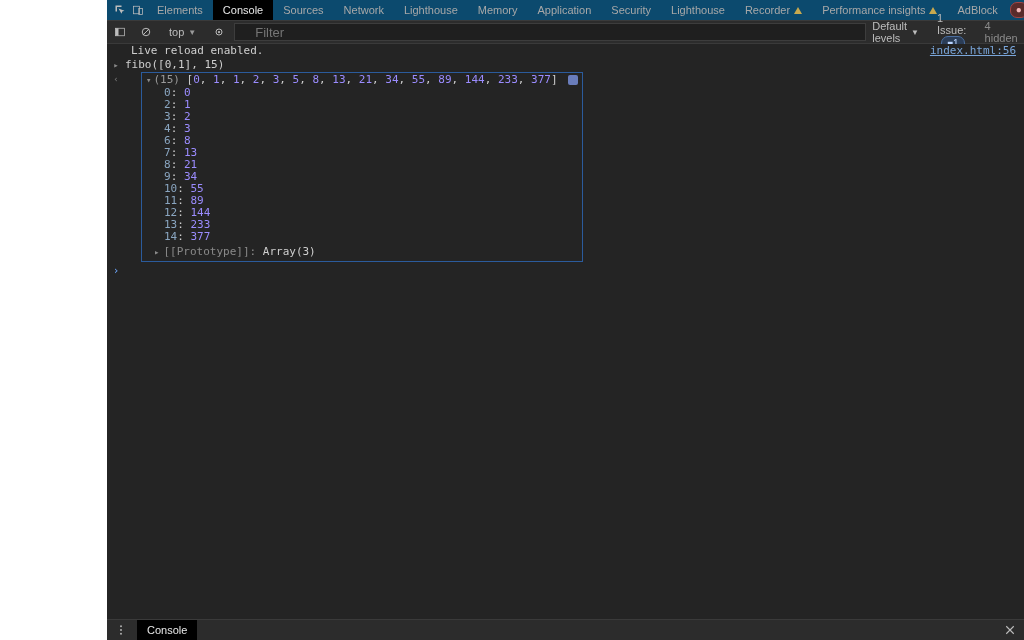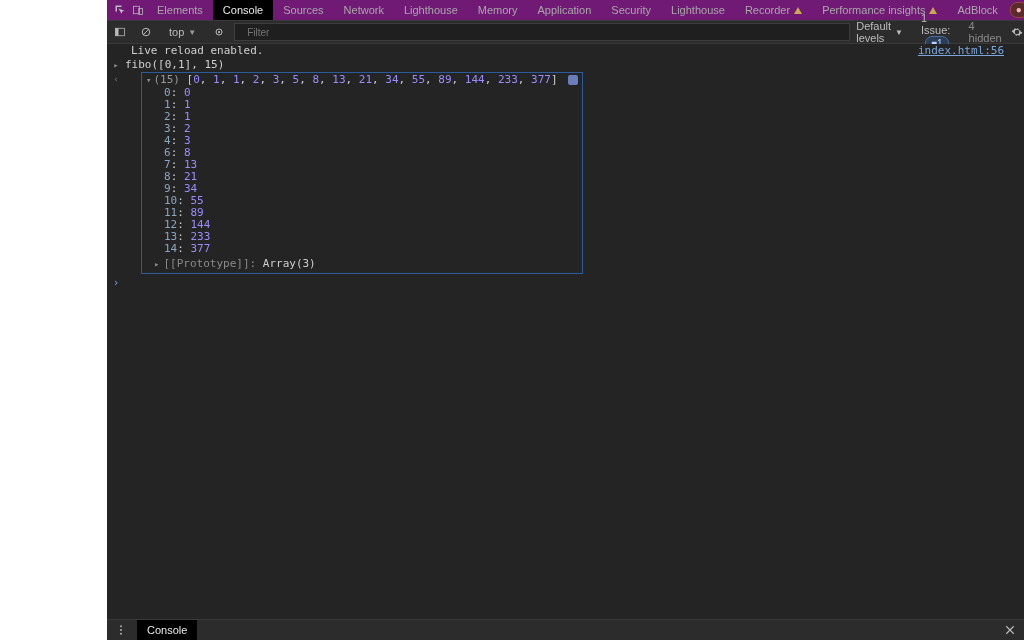--- a/index.html
+++ b/index.html
@@ -1,46 +1,46 @@
 <!DOCTYPE html>
 <html><head>
 <meta charset="utf-8">
 <style>
   html,body{margin:0;padding:0;height:100%;width:100%;background:#fff;font-family:"Segoe UI",Arial,sans-serif;font-size:11px;color:#cfcfcf;}
   .app{display:flex;height:640px;width:1024px;overflow:hidden;}
   .left-gutter{width:107px;background:#ffffff;}
   .devtools{flex:1;display:flex;flex-direction:column;background:#242424;min-width:0;}
   
-  .tabbar{height:20px;background:#701a75;display:flex;align-items:center;padding:0 4px;border-bottom:1px solid #3a3a3a;}
+  .tabbar{height:20px;background:#0c4a6e;display:flex;align-items:center;padding:0 4px;border-bottom:1px solid #3a3a3a;}
   .tab{padding:0 10px;height:20px;line-height:20px;color:#a8a8a8;cursor:default;white-space:nowrap;}
   .tab.active{background:#000000;color:#e8e8e8;}
   .tab.warn::after{content:"";display:inline-block;margin-left:4px;width:0;height:0;border-left:4px solid transparent;border-right:4px solid transparent;border-bottom:7px solid #c9a94e;}
   .tabbar .spacer{flex:1;}
   .pill{display:inline-flex;align-items:center;height:14px;border-radius:7px;font-size:10px;padding:0 5px;margin:0 2px;line-height:14px;}
   .pill.red{background:#5a2b2b;color:#f5b8b8;border:1px solid #a04545;}
   .pill.blue{background:#2b3d57;color:#b9d4ff;border:1px solid #4a6ea0;}
   .ico{width:14px;height:14px;display:inline-flex;align-items:center;justify-content:center;color:#bdbdbd;margin:0 3px;}
   .ico svg{width:12px;height:12px;fill:currentColor;}
   
   .toolbar{height:22px;background:#2c2c2c;display:flex;align-items:center;padding:0 4px;border-bottom:1px solid #3a3a3a;}
   .toolbar .sep{width:1px;height:14px;background:#444;margin:0 4px;}
   .ctx{color:#bdbdbd;padding:0 6px;display:flex;align-items:center;}
   .ctx .tri{margin-left:4px;font-size:8px;color:#9a9a9a;}
   .filter{flex:0 0 auto;margin-left:6px;}
-  .filter input{background:#1f1f1f;border:1px solid #3d3d3d;color:#cfcfcf;height:16px;width:590px;padding:0 12px;font-size:10px;outline:none;}
+  .filter input{background:#1f1f1f;border:1px solid #3d3d3d;color:#cfcfcf;height:16px;width:590px;padding:0 20px;font-size:13px;outline:none;}
   .toolbar .spacer{flex:1;}
   .levels{color:#bdbdbd;padding:0 6px;display:flex;align-items:center;}
   .levels .tri{margin-left:4px;font-size:8px;}
   .issues{color:#bdbdbd;padding:0 4px;display:flex;align-items:center;flex-direction:column;}
   .hidden-count{color:#8a8a8a;padding:0 6px;}
   
   .console-body{flex:1;background:#242424;font-family:Menlo,Consolas,monospace;font-size:11px;overflow:auto;}
   .line{display:flex;align-items:flex-end;padding:0 0 0 4px;line-height:14px;min-height:14px;}
   .gutter-arrow{width:10px;text-align:center;color:#8a8a8a;font-size:9px;user-select:none;}
-  .src-link{margin-left:auto;padding-right:20px;color:#7aa6da;text-decoration:underline;cursor:pointer;white-space:nowrap;}
+  .src-link{margin-left:auto;padding-right:8px;color:#7aa6da;text-decoration:underline;cursor:pointer;white-space:nowrap;}
   .msg{color:#cfcfcf;}
   .expand-box{margin:0 0 0 20px;border:1px solid #2b5b9c;background:#242424;display:inline-block;min-width:410px;}
   .arr-header{padding:0 4px;}
   .arr-header .caret{color:#8a8a8a;margin-right:2px;font-size:9px;}
   .len{color:#9a9a9a;}
   .bracket{color:#cfcfcf;}
   .nnum{color:#9b8cff;}
   .comma{color:#cfcfcf;}
   .info-badge{display:inline-block;width:10px;height:10px;border-radius:2px;background:#6a7dbb;margin-left:4px;vertical-align:middle;}
   .arr-body{padding:0 0 2px 22px;}
@@ -159,21 +159,20 @@
       <div class="line" style="align-items:flex-start">
         <span class="gutter-arrow" style="color:#7a7a7a">‹</span>
         <div class="expand-box">
           <div class="arr-header">
             <span class="caret">▾</span><span class="len">(15)</span>
             <span class="bracket"> [</span><span id="arr-inline"><span class="nnum">0</span><span class="comma">, </span><span class="nnum">1</span><span class="comma">, </span><span class="nnum">1</span><span class="comma">, </span><span class="nnum">2</span><span class="comma">, </span><span class="nnum">3</span><span class="comma">, </span><span class="nnum">5</span><span class="comma">, </span><span class="nnum">8</span><span class="comma">, </span><span class="nnum">13</span><span class="comma">, </span><span class="nnum">21</span><span class="comma">, </span><span class="nnum">34</span><span class="comma">, </span><span class="nnum">55</span><span class="comma">, </span><span class="nnum">89</span><span class="comma">, </span><span class="nnum">144</span><span class="comma">, </span><span class="nnum">233</span><span class="comma">, </span><span class="nnum">377</span></span><span class="bracket">]</span>
             <span class="info-badge"></span>
           </div>
           <div class="arr-body" id="arr-body">
               <div class="kv"><span class="k">0</span><span class="c">: </span><span class="v">0</span></div>
-              <div class="kv"><span class="k">1</span><span class="c">: </span><span class="v">1</span></div>
               <div class="kv"><span class="k">2</span><span class="c">: </span><span class="v">1</span></div>
               <div class="kv"><span class="k">3</span><span class="c">: </span><span class="v">2</span></div>
               <div class="kv"><span class="k">4</span><span class="c">: </span><span class="v">3</span></div>
               <div class="kv"><span class="k">6</span><span class="c">: </span><span class="v">8</span></div>
               <div class="kv"><span class="k">7</span><span class="c">: </span><span class="v">13</span></div>
               <div class="kv"><span class="k">8</span><span class="c">: </span><span class="v">21</span></div>
               <div class="kv"><span class="k">9</span><span class="c">: </span><span class="v">34</span></div>
               <div class="kv"><span class="k">10</span><span class="c">: </span><span class="v">55</span></div>
               <div class="kv"><span class="k">11</span><span class="c">: </span><span class="v">89</span></div>
               <div class="kv"><span class="k">12</span><span class="c">: </span><span class="v">144</span></div>

